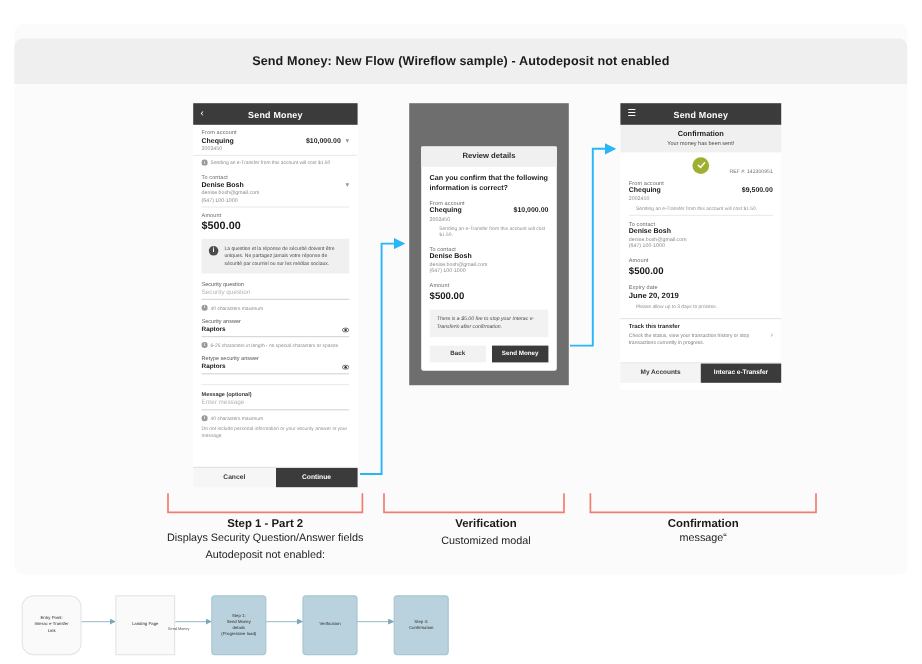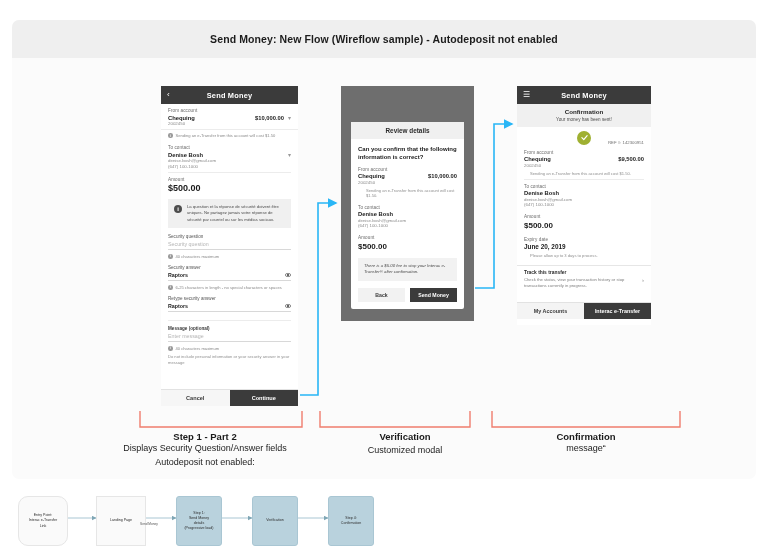--- a/index.html
+++ b/index.html
@@ -10,21 +10,21 @@
     overflow:hidden;
     position:relative;
     color:#1a1a1a;
   }
   .canvas{
     position:absolute;left:12px;top:20px;width:744px;height:459px;
     background:#fbfbfb;border-radius:7px;
   }
   .canvas-header{
     height:38px;background:#efefef;border-radius:7px 7px 0 0;
-    display:flex;align-items:center;justify-content:center;
+    display:flex;align-items:center;justify-content:center;margin-top:12px;
   }
   .canvas-title{font-size:10.5px;font-weight:bold;color:#1c1c1c;letter-spacing:.1px;}
 
   
   .phone{position:absolute;background:#ffffff;}
   .phone-bar{
     background:#3b3b3b;color:#ffffff;height:18px;
     display:flex;align-items:center;justify-content:center;position:relative;
   }
   .phone-bar .title{font-size:7.4px;font-weight:bold;letter-spacing:.2px;}
@@ -350,21 +350,21 @@
 
   <path d="M300,395 L318,395 L318,203 L336,203" fill="none" stroke="#29b6f6" stroke-width="1.6" marker-end="url(#arrB)"></path>
 
   <path d="M475,288 L494,288 L494,124 L512,124" fill="none" stroke="#29b6f6" stroke-width="1.6" marker-end="url(#arrB)"></path>
 
   <path d="M140,411 L140,427 L302,427 L302,411" fill="none" stroke="#f07d6e" stroke-width="1.4"></path>
   <path d="M320,411 L320,427 L470,427 L470,411" fill="none" stroke="#f07d6e" stroke-width="1.4"></path>
   <path d="M492,411 L492,427 L680,427 L680,411" fill="none" stroke="#f07d6e" stroke-width="1.4"></path>
 </svg>
 
-<div class="cap" style="left:84px;top:431px;width:242px;">
+<div class="cap" style="left:100px;top:431px;width:242px;">
   <div class="ct">Step 1 - Part 2</div>
   <div class="cd" style="margin-top:0;">Displays Security Question/Answer fields</div>
   <div class="cd">Autodeposit not enabled:</div>
 </div>
 <div class="cap" style="left:325px;top:431px;width:160px;">
   <div class="ct">Verification</div>
   <div class="cd">Customized modal</div>
 </div>
 <div class="cap" style="left:500px;top:431px;width:172px;">
   <div class="ct">Confirmation</div>

